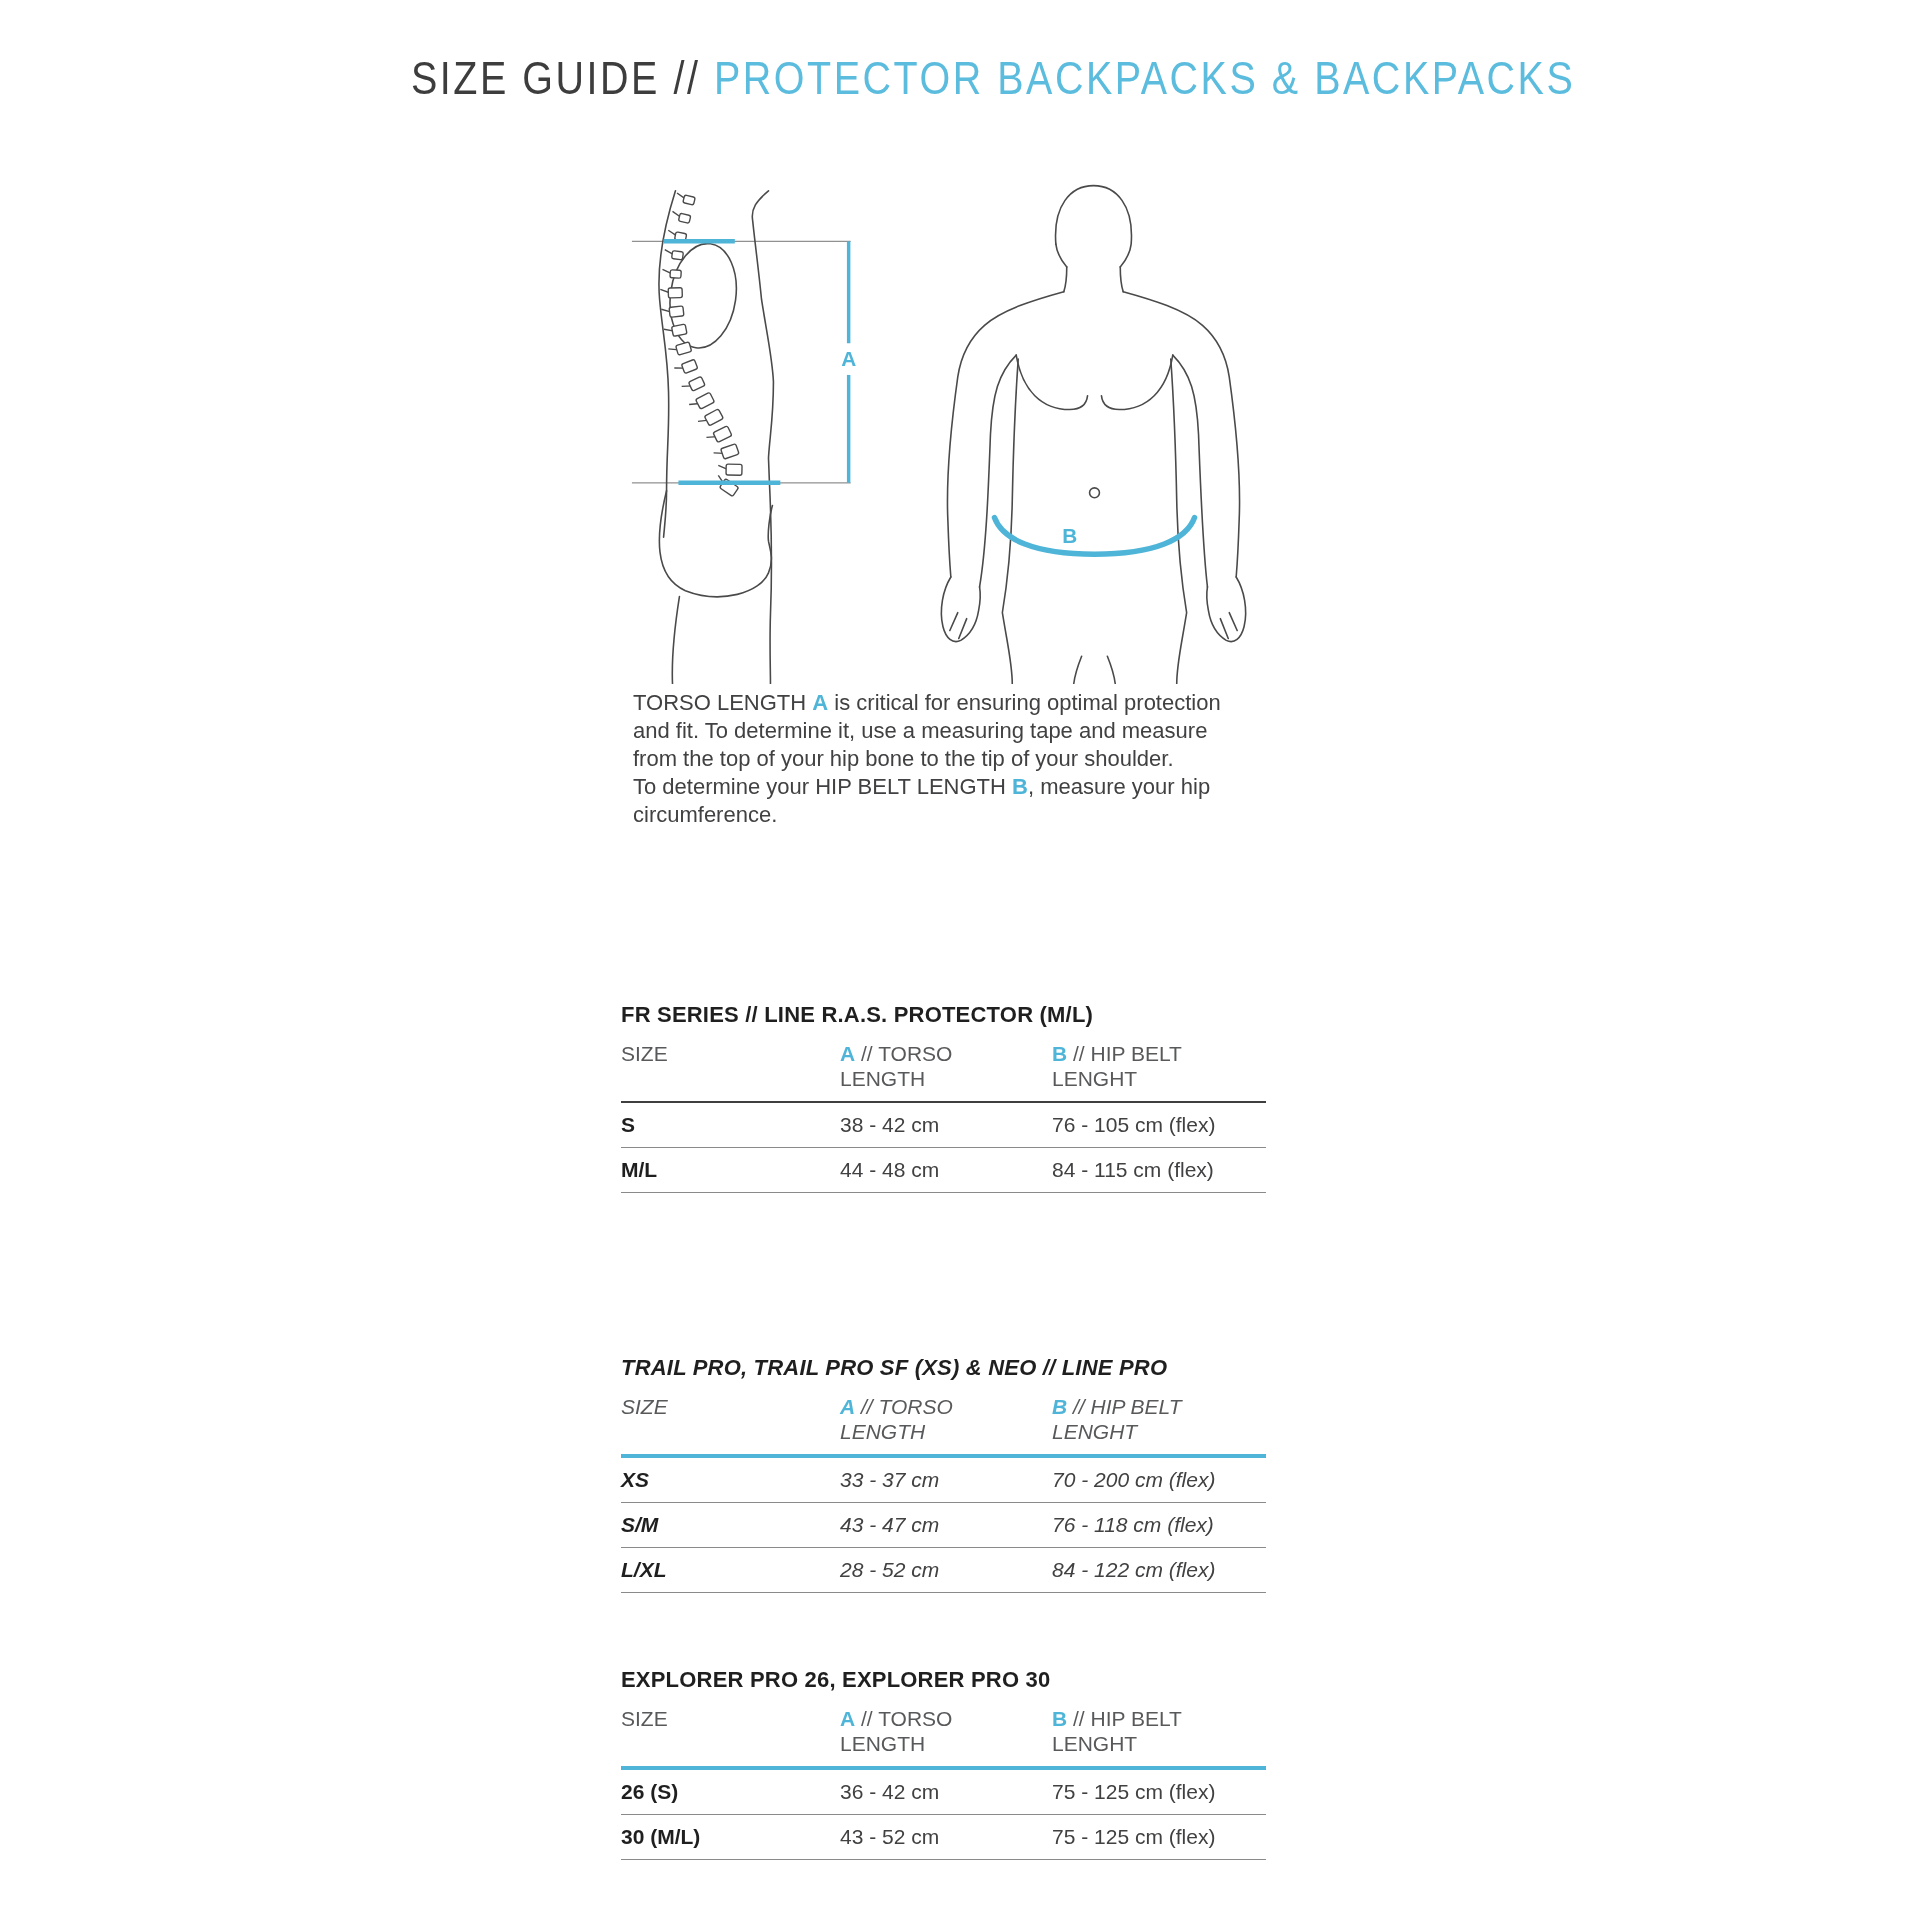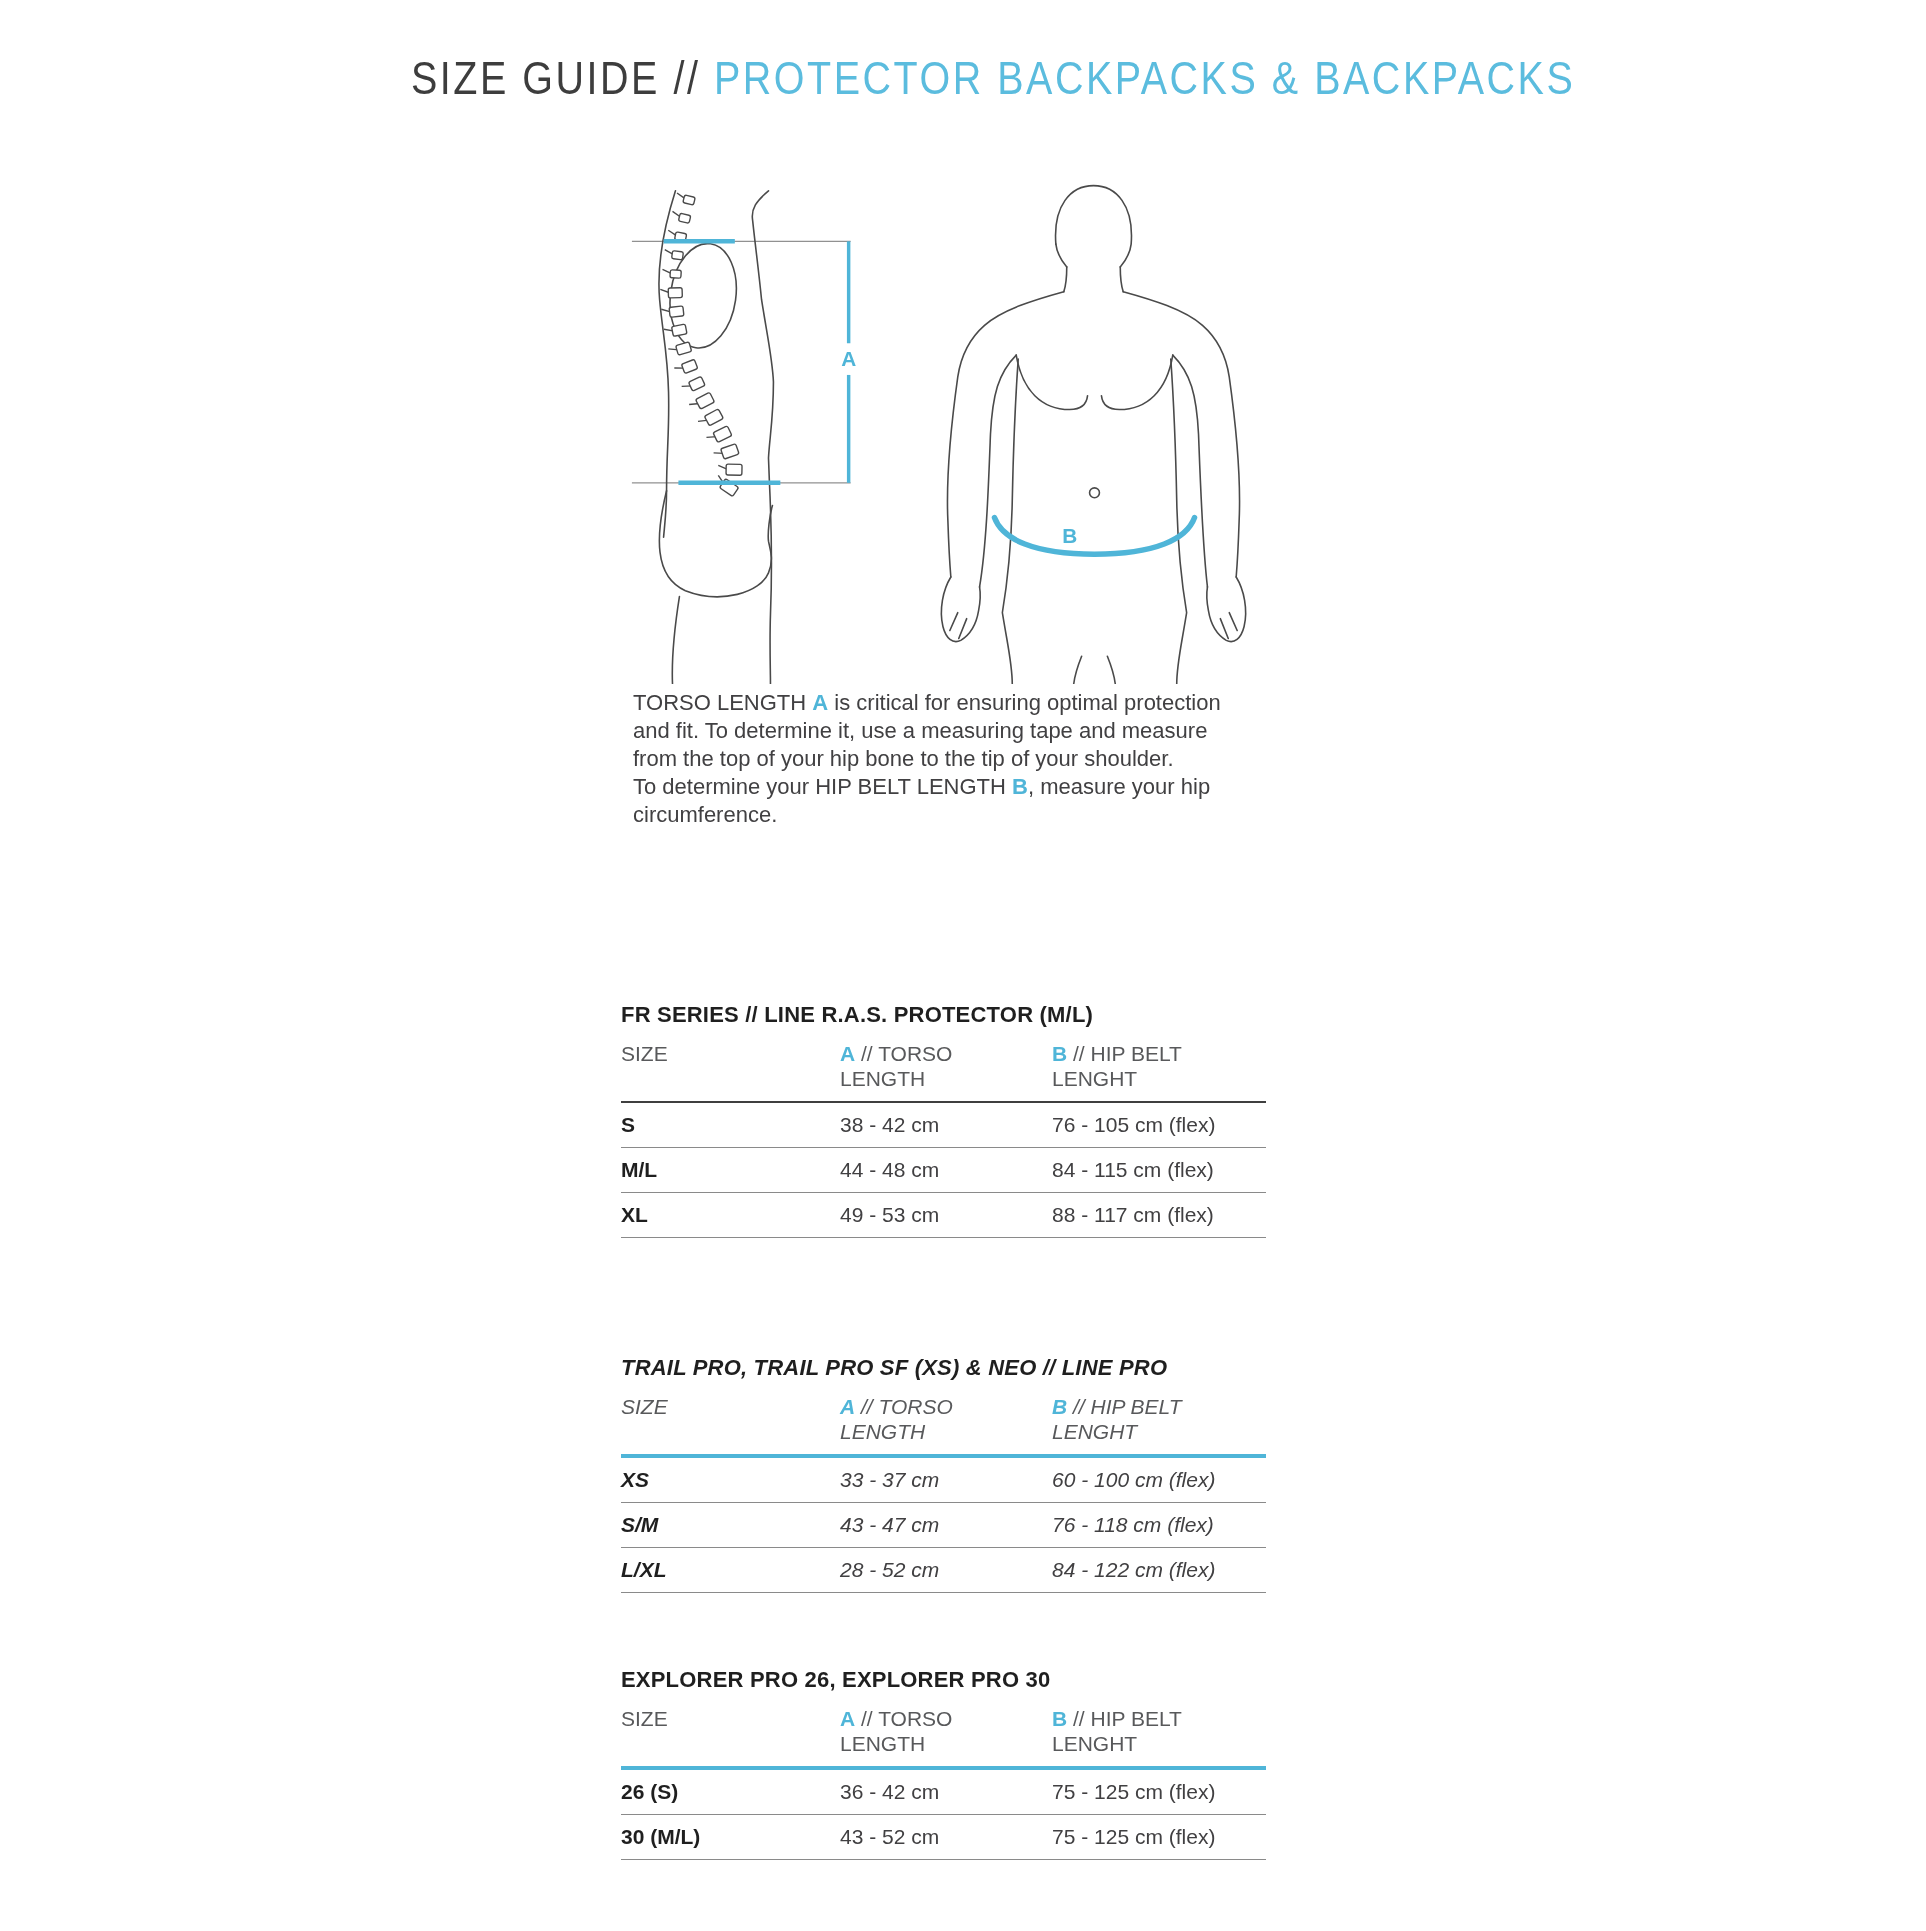--- a/index.html
+++ b/index.html
@@ -160,38 +160,33 @@
         <div class="trow">
           <div class="c1">S</div>
           <div class="c2">38 - 42 cm</div>
           <div class="c3">76 - 105 cm (flex)</div>
         </div>
         <div class="trow">
           <div class="c1">M/L</div>
           <div class="c2">44 - 48 cm</div>
           <div class="c3">84 - 115 cm (flex)</div>
         </div>
-        <div class="trow">
-          <div class="c1">XL</div>
-          <div class="c2">49 - 53 cm</div>
-          <div class="c3">88 - 117 cm (flex)</div>
-        </div>
       </section>
       <section class="size-table" style="top: 1355px; font-style: italic;">
         <h2>TRAIL PRO, TRAIL PRO SF (XS) &amp; NEO // LINE PRO</h2>
         <div class="thead">
           <div>SIZE</div>
           <div><span class="accent">A</span> // TORSO<br>LENGTH</div>
           <div><span class="accent">B</span> // HIP BELT<br>LENGHT</div>
         </div>
         <div class="rule accent"></div>
         <div class="trow">
           <div class="c1">XS</div>
           <div class="c2">33 - 37 cm</div>
-          <div class="c3">60 - 100 cm (flex)</div>
+          <div class="c3">70 - 200 cm (flex)</div>
         </div>
         <div class="trow">
           <div class="c1">S/M</div>
           <div class="c2">43 - 47 cm</div>
           <div class="c3">76 - 118 cm (flex)</div>
         </div>
         <div class="trow">
           <div class="c1">L/XL</div>
           <div class="c2">28 - 52 cm</div>
           <div class="c3">84 - 122 cm (flex)</div>

